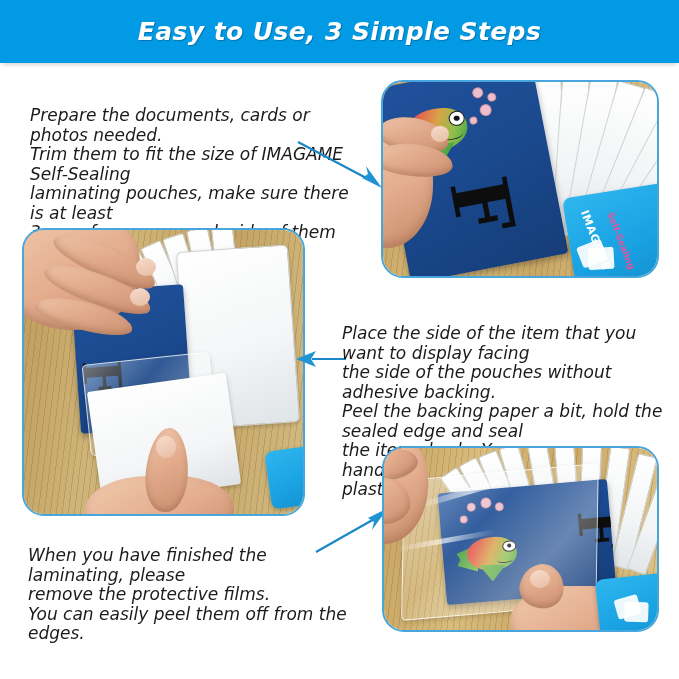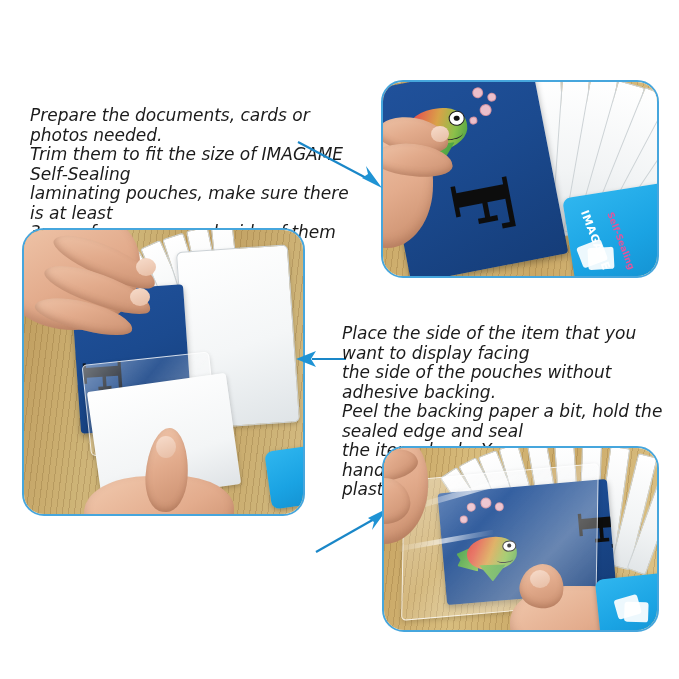--- a/index.html
+++ b/index.html
@@ -210,20 +210,23 @@
   }
 
   
   .arrow-svg { position: absolute; overflow: visible; }
 </style>
 </head>
 <body>
 
 <div class="page">
 
+  <div class="header">
+    <div class="header-title">Easy to Use, 3 Simple Steps</div>
+  </div>
 
   <div class="caption" id="caption-1">Prepare the documents, cards or photos needed.
 Trim them to fit the size of IMAGAME Self-Sealing
 laminating pouches, make sure there is at least
 3mm of space on each side of them to the pouches.</div>
 
   <div class="photo" id="photo-1">
     <div class="scene">
       <div class="wood"></div>
 
@@ -317,20 +320,23 @@
     <line x1="16" y1="11" x2="50" y2="11" stroke="#1a87c8" stroke-width="2.2"></line>
     <polygon points="0,11 20,3 15,11 20,19" fill="#1f93d4"></polygon>
   </svg>
 
   <div class="caption" id="caption-2">Place the side of the item that you want to display facing
 the side of the pouches without adhesive backing.
 Peel the backing paper a bit, hold the sealed edge and seal
 the item slowly. You can use your hand or any firm, flexible
 plastic to seal your item.</div>
 
+  <div class="caption" id="caption-3">When you have finished the laminating, please
+remove the protective films.
+You can easily peel them off from the edges.</div>
 
   <svg class="arrow-svg" style="left:316px; top:506px; width:78px; height:48px;" viewBox="0 0 78 48">
     <line x1="0" y1="46" x2="60" y2="12" stroke="#1a87c8" stroke-width="2.2"></line>
     <polygon points="72,2 52,12 58,16 56,24" fill="#1f93d4"></polygon>
   </svg>
 
   <div class="photo" id="photo-3">
     <div class="scene">
       <div class="wood"></div>
 

